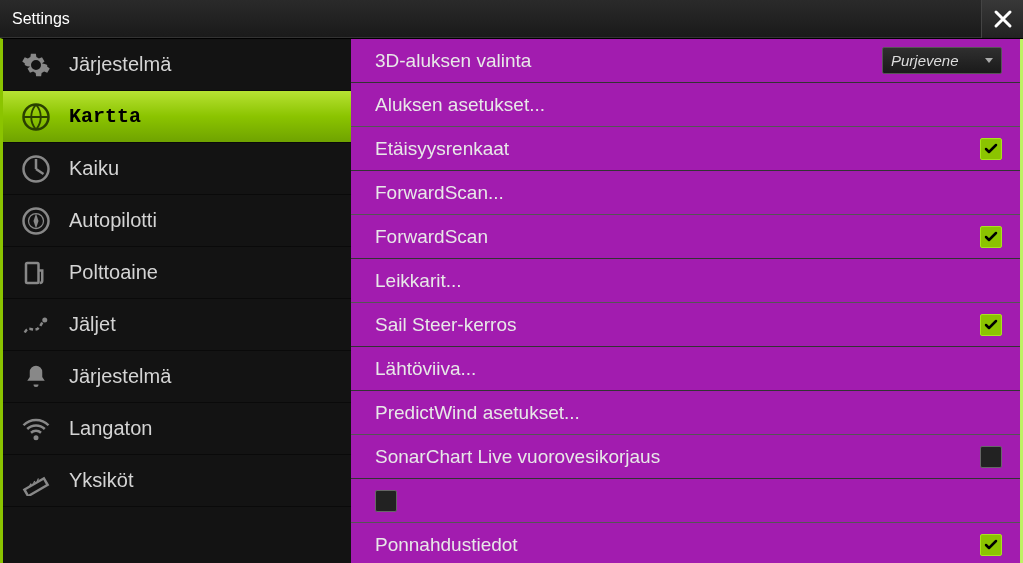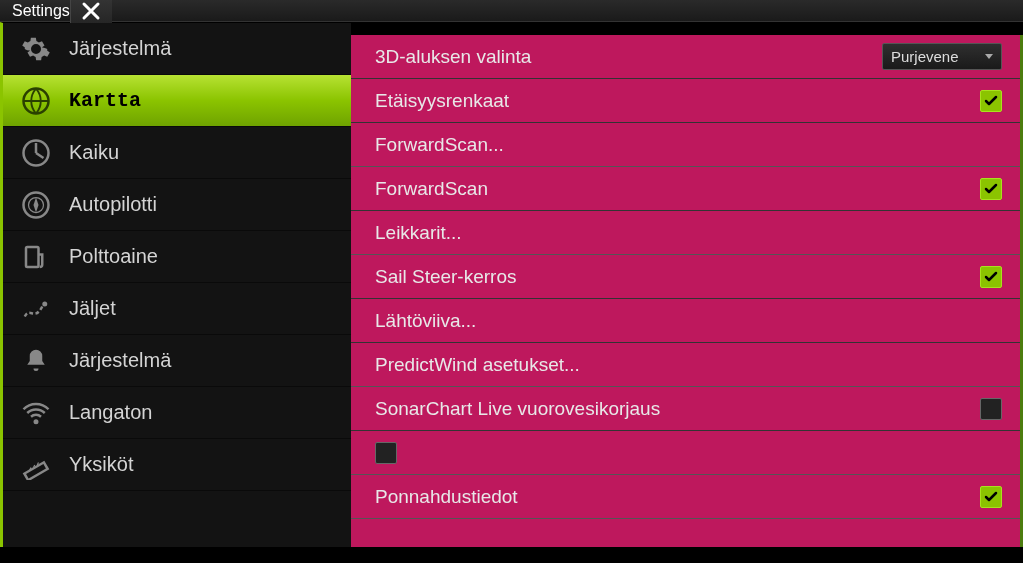--- a/index.html
+++ b/index.html
@@ -6,23 +6,24 @@
   body {
     width: 1023px;
     height: 563px;
     background: #000;
     font-family: Arial, Helvetica, sans-serif;
     color: #fff;
     overflow: hidden;
     position: relative;
   }
   .titlebar {
-    height: 22px;
-    display: flex;
-    align-items: center;
+    height: 38px;
+    display: flex;
+    align-items: center;
+    justify-content: space-between;
     padding: 0 0 0 12px;
     background: linear-gradient(to bottom, #2a2a2a, #1a1a1a);
     border-bottom: 1px solid #333;
   }
   .close-btn {
     width: 42px;
     height: 38px;
     display: flex;
     align-items: center;
     justify-content: center;
@@ -62,24 +63,23 @@
     width: 30px;
     height: 30px;
     margin-right: 18px;
     display: flex;
     align-items: center;
     justify-content: center;
     flex-shrink: 0;
   }
   .content {
     flex: 1;
-    background: #be185d;
+    background: #a21caf;
     overflow-y: hidden;
-    border-right: 3px solid #4d7c0f;
-    margin-top: 12px;
+    border-right: 3px solid #bef264;
   }
   .row {
     height: 44px;
     display: flex;
     align-items: center;
     justify-content: space-between;
     padding: 0 18px 0 24px;
     font-size: 19px;
     color: #e8e8e8;
     border-bottom: 1px solid #555;
@@ -92,20 +92,21 @@
     border: 1px solid #555;
     border-radius: 2px;
     padding: 4px 8px;
     display: flex;
     align-items: center;
     gap: 10px;
     font-size: 15px;
     color: #ddd;
     min-width: 120px;
     justify-content: space-between;
+    font-style: italic;
   }
   .select .caret {
     width: 0; height: 0;
     border-left: 4px solid transparent;
     border-right: 4px solid transparent;
     border-top: 5px solid #aaa;
   }
   .checkbox {
     width: 22px;
     height: 22px;
@@ -218,20 +219,23 @@
       </div>
     </div>
   <div class="content" id="content">
       <div class="row light-sep">
         <span>3D-aluksen valinta</span>
         <div class="select">
           <span>Purjevene</span>
           <span class="caret"></span>
         </div>
       </div>
+      <div class="row">
+        <span>Aluksen asetukset...</span>
+      </div>
       <div class="row light-sep">
         <span>Etäisyysrenkaat</span>
         <div class="checkbox checked">
           <svg viewBox="0 0 16 16">
             <path d="M3 8l3 3 7-7" stroke="#000" stroke-width="2.5" fill="none" stroke-linecap="round" stroke-linejoin="round"></path>
           </svg>
         </div>
       </div>
       <div class="row">
         <span>ForwardScan...</span>

